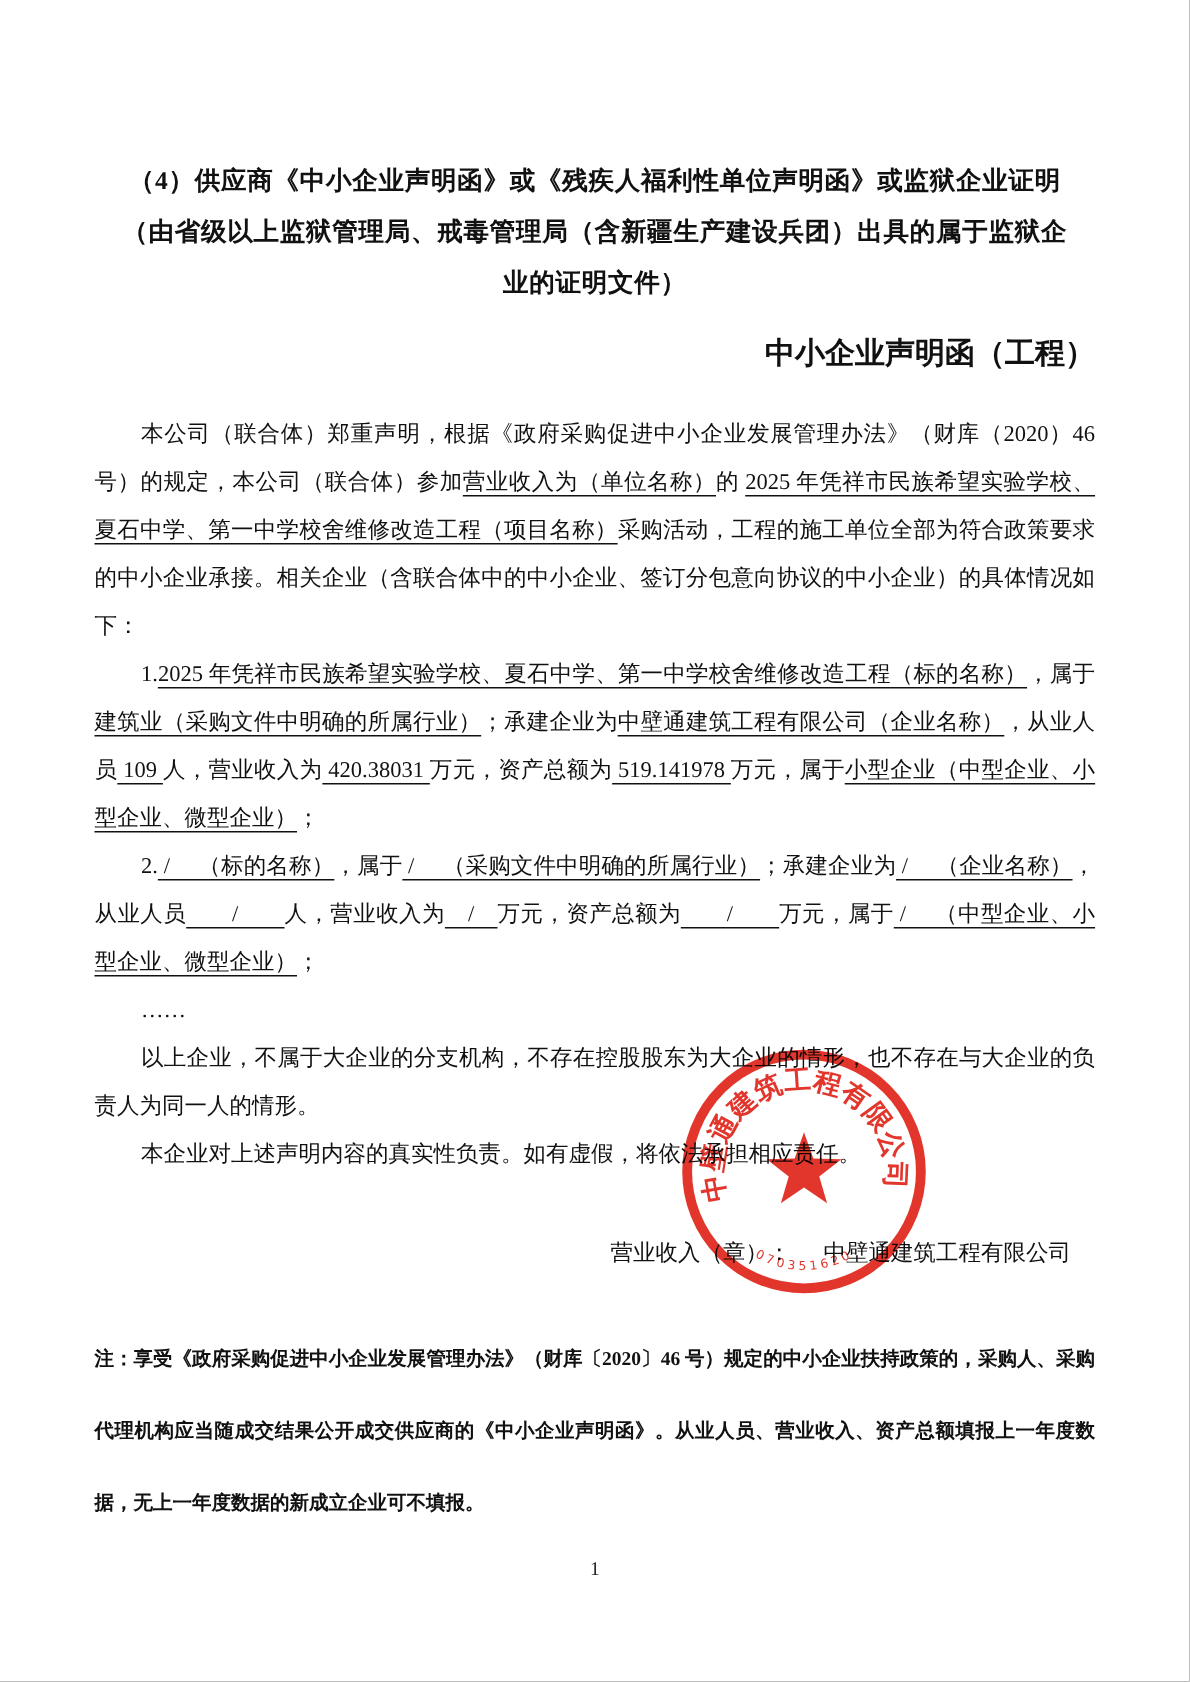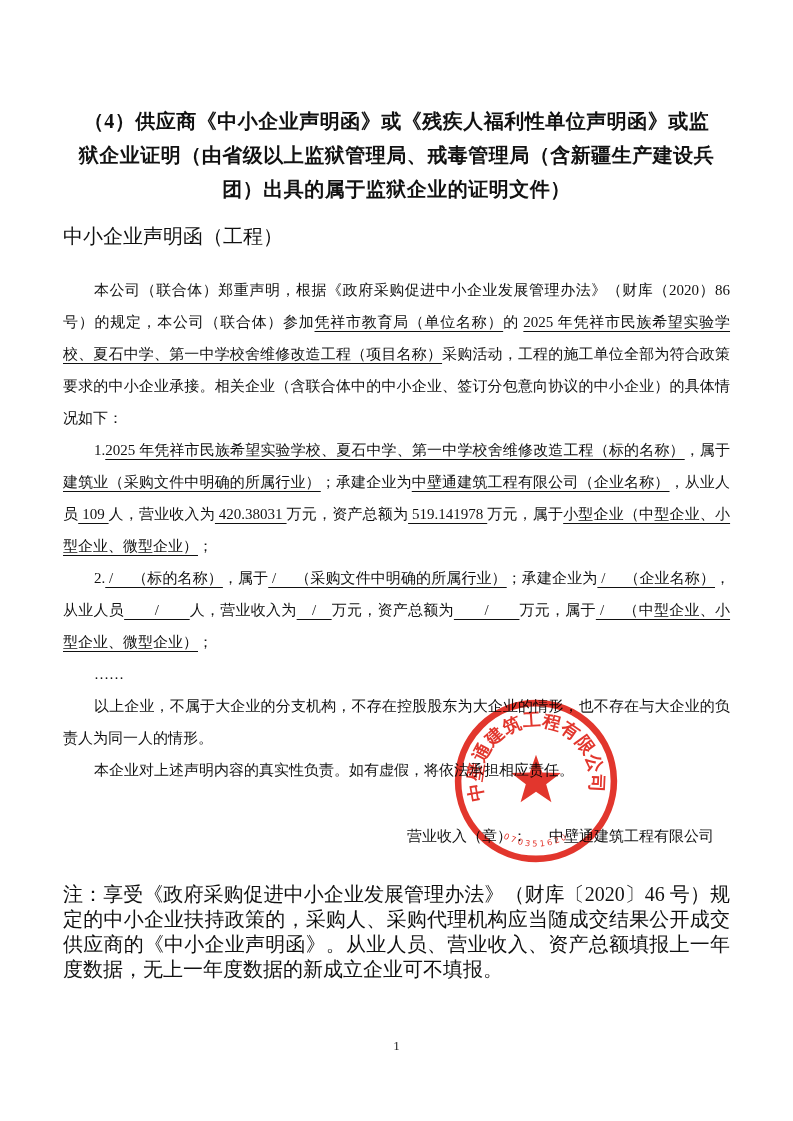--- a/index.html
+++ b/index.html
@@ -10,32 +10,32 @@
     margin: 0 auto;
     background: #ffffff;
     font-family: "Liberation Serif", "DejaVu Serif", serif;
     color: #111;
     overflow: hidden;
   }
   .content { padding: 0 63px; }
 
   .heading {
     padding: 104px 14px 0 14px;
-    font-size: 20px;
+    font-size: 17px;
     line-height: 34px;
     font-weight: 700;
     text-align: center;
     letter-spacing: 0.5px;
   }
   .title {
     margin: 14px 0 0 0;
     font-size: 20px;
     line-height: 32px;
-    font-weight: 400;
-    text-align: left;
+    font-weight: 700;
+    text-align: right;
   }
 
   .body-para {
     margin: 0;
     font-size: 15px;
     line-height: 32px;
     text-align: justify;
     text-indent: 31px;
   }
   .body-para.first { margin-top: 22px; }
@@ -51,23 +51,24 @@
     font-size: 15px;
     line-height: 33px;
   }
   .sig-row { white-space: nowrap; }
   .sig-row.date-row { margin-top: 4px; padding-left: 7px; }
   .sig-company-name { margin-left: 22px; }
   .sig-date-value { margin-left: 6px; }
 
   .note {
     margin: 29px 0 0 0;
-    font-size: 20px;
-    line-height: 25px;
+    font-size: 13px;
+    line-height: 48px;
     text-align: justify;
+    font-weight: bold;
   }
 
   .page-number {
     position: absolute;
     left: 0; right: 0;
     top: 1038px;
     text-align: center;
     font-size: 13px;
     color: #222;
   }
@@ -97,21 +98,21 @@
 </head>
 <body>
 
 <div class="page">
   <div class="content">
 
     <div class="heading">（4）供应商《中小企业声明函》或《残疾人福利性单位声明函》或监狱企业证明（由省级以上监狱管理局、戒毒管理局（含新疆生产建设兵团）出具的属于监狱企业的证明文件）</div>
 
     <div class="title">中小企业声明函（工程）</div>
 
-    <p class="body-para first"><span>本公司（联合体）郑重声明，根据《政府采购促进中小企业发展管理办法》（财库（2020）86 号）的规定，本公司（联合体）参加</span><span class="u">凭祥市教育局（单位名称）</span><span>的 </span><span class="u">2025 年凭祥市民族希望实验学校、夏石中学、第一中学校舍维修改造工程（项目名称）</span><span>采购活动，工程的施工单位全部为符合政策要求的中小企业承接。相关企业（含联合体中的中小企业、签订分包意向协议的中小企业）的具体情况如下：</span></p>
+    <p class="body-para first"><span>本公司（联合体）郑重声明，根据《政府采购促进中小企业发展管理办法》（财库（2020）46 号）的规定，本公司（联合体）参加</span><span class="u">营业收入为（单位名称）</span><span>的 </span><span class="u">2025 年凭祥市民族希望实验学校、夏石中学、第一中学校舍维修改造工程（项目名称）</span><span>采购活动，工程的施工单位全部为符合政策要求的中小企业承接。相关企业（含联合体中的中小企业、签订分包意向协议的中小企业）的具体情况如下：</span></p>
 
     <p class="body-para"><span>1.</span><span class="u">2025 年凭祥市民族希望实验学校、夏石中学、第一中学校舍维修改造工程（标的名称）</span><span>，属于</span><span class="u">建筑业（采购文件中明确的所属行业）</span><span>；承建企业为</span><span class="u">中壁通建筑工程有限公司（企业名称）</span><span>，从业人员</span><span class="u"> 109 </span><span>人，营业收入为</span><span class="u"> 420.38031 </span><span>万元，资产总额为</span><span class="u"> 519.141978 </span><span>万元，属于</span><span class="u">小型企业（中型企业、小型企业、微型企业）</span><span>；</span></p>
 
     <p class="body-para"><span>2.</span><span class="u"> / 　（标的名称）</span><span>，属于</span><span class="u"> / 　（采购文件中明确的所属行业）</span><span>；承建企业为</span><span class="u"> / 　（企业名称）</span><span>，从业人员</span><span class="u">　　/　　</span><span>人，营业收入为</span><span class="u">　/　</span><span>万元，资产总额为</span><span class="u">　　/　　</span><span>万元，属于</span><span class="u"> / 　（中型企业、小型企业、微型企业）</span><span>；</span></p>
 
     <p class="body-para">……</p>
 
     <p class="body-para">以上企业，不属于大企业的分支机构，不存在控股股东为大企业的情形，也不存在与大企业的负责人为同一人的情形。</p>
 
     <p class="body-para">本企业对上述声明内容的真实性负责。如有虚假，将依法承担相应责任。</p>

